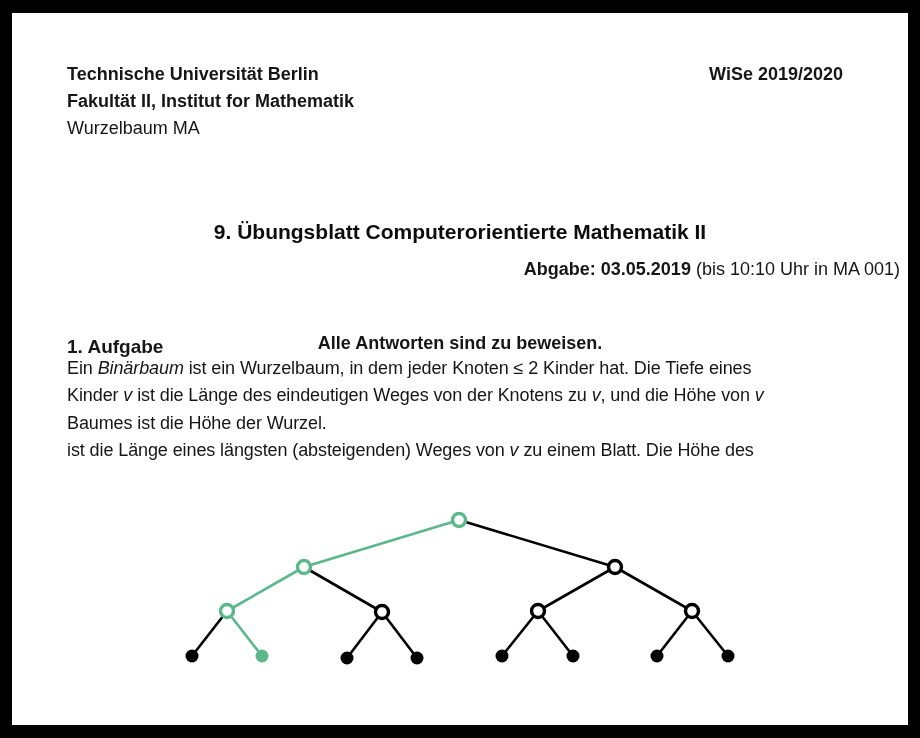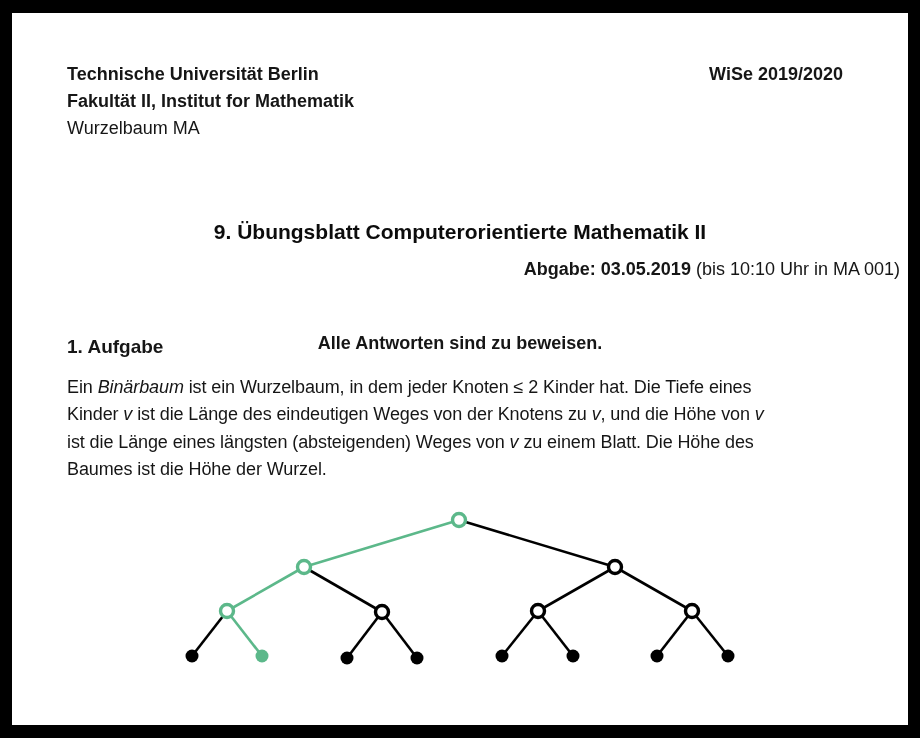--- a/index.html
+++ b/index.html
@@ -52,21 +52,21 @@
   .task-row {
     left: 55px; right: 55px; top: 320px;
     display: flex;
     justify-content: space-between;
     align-items: baseline;
     line-height: 27px;
   }
   .task-heading { font-size: 19px; font-weight: bold; }
   .task-points  { font-size: 18px; }
   .paragraph {
-    left: 55px; top: 361px; width: 800px;
+    left: 55px; top: 342px; width: 800px;
     font-size: 18px; line-height: 27.3px;
     letter-spacing: -0.1px;
   }
   .tree-figure {
     left: 138px; top: 488px;
   }
 </style>
 </head>
 <body>
 
@@ -90,22 +90,22 @@
 
   <div class="abs notice-line">Alle Antworten sind zu beweisen.</div>
 
   <div class="abs task-row">
     <span class="task-heading">1. Aufgabe</span>
   </div>
 
   <div class="abs paragraph">
     <div><span>Ein </span><span class="it">Binärbaum</span><span> ist ein Wurzelbaum, in dem jeder Knoten ≤ 2 Kinder hat. Die Tiefe eines</span></div>
     <div><span>Kinder </span><span class="it">v</span><span> ist die Länge des eindeutigen Weges von der Knotens zu </span><span class="it">v</span><span>, und die Höhe von </span><span class="it">v</span></div>
+    <div><span>Baumes ist die Höhe der Wurzel.</span></div>
     <div><span>ist die Länge eines längsten (absteigenden) Weges von </span><span class="it">v</span><span> zu einem Blatt. Die Höhe des</span></div>
-    <div><span>Baumes ist die Höhe der Wurzel.</span></div>
   </div>
 
   <svg class="abs tree-figure" width="630" height="180" viewBox="150 500 630 180" xmlns="http://www.w3.org/2000/svg">
       <line x1="459" y1="519" x2="304" y2="566" stroke="#5cb88a" stroke-width="2.6"></line>
       <line x1="459" y1="519" x2="615" y2="566" stroke="#000000" stroke-width="2.6"></line>
       <line x1="304" y1="566" x2="227" y2="610" stroke="#5cb88a" stroke-width="2.6"></line>
       <line x1="304" y1="566" x2="382" y2="611" stroke="#000000" stroke-width="2.6"></line>
       <line x1="615" y1="566" x2="538" y2="610" stroke="#000000" stroke-width="2.6"></line>
       <line x1="615" y1="566" x2="692" y2="610" stroke="#000000" stroke-width="2.6"></line>
       <line x1="227" y1="610" x2="192" y2="655" stroke="#000000" stroke-width="2.6"></line>

